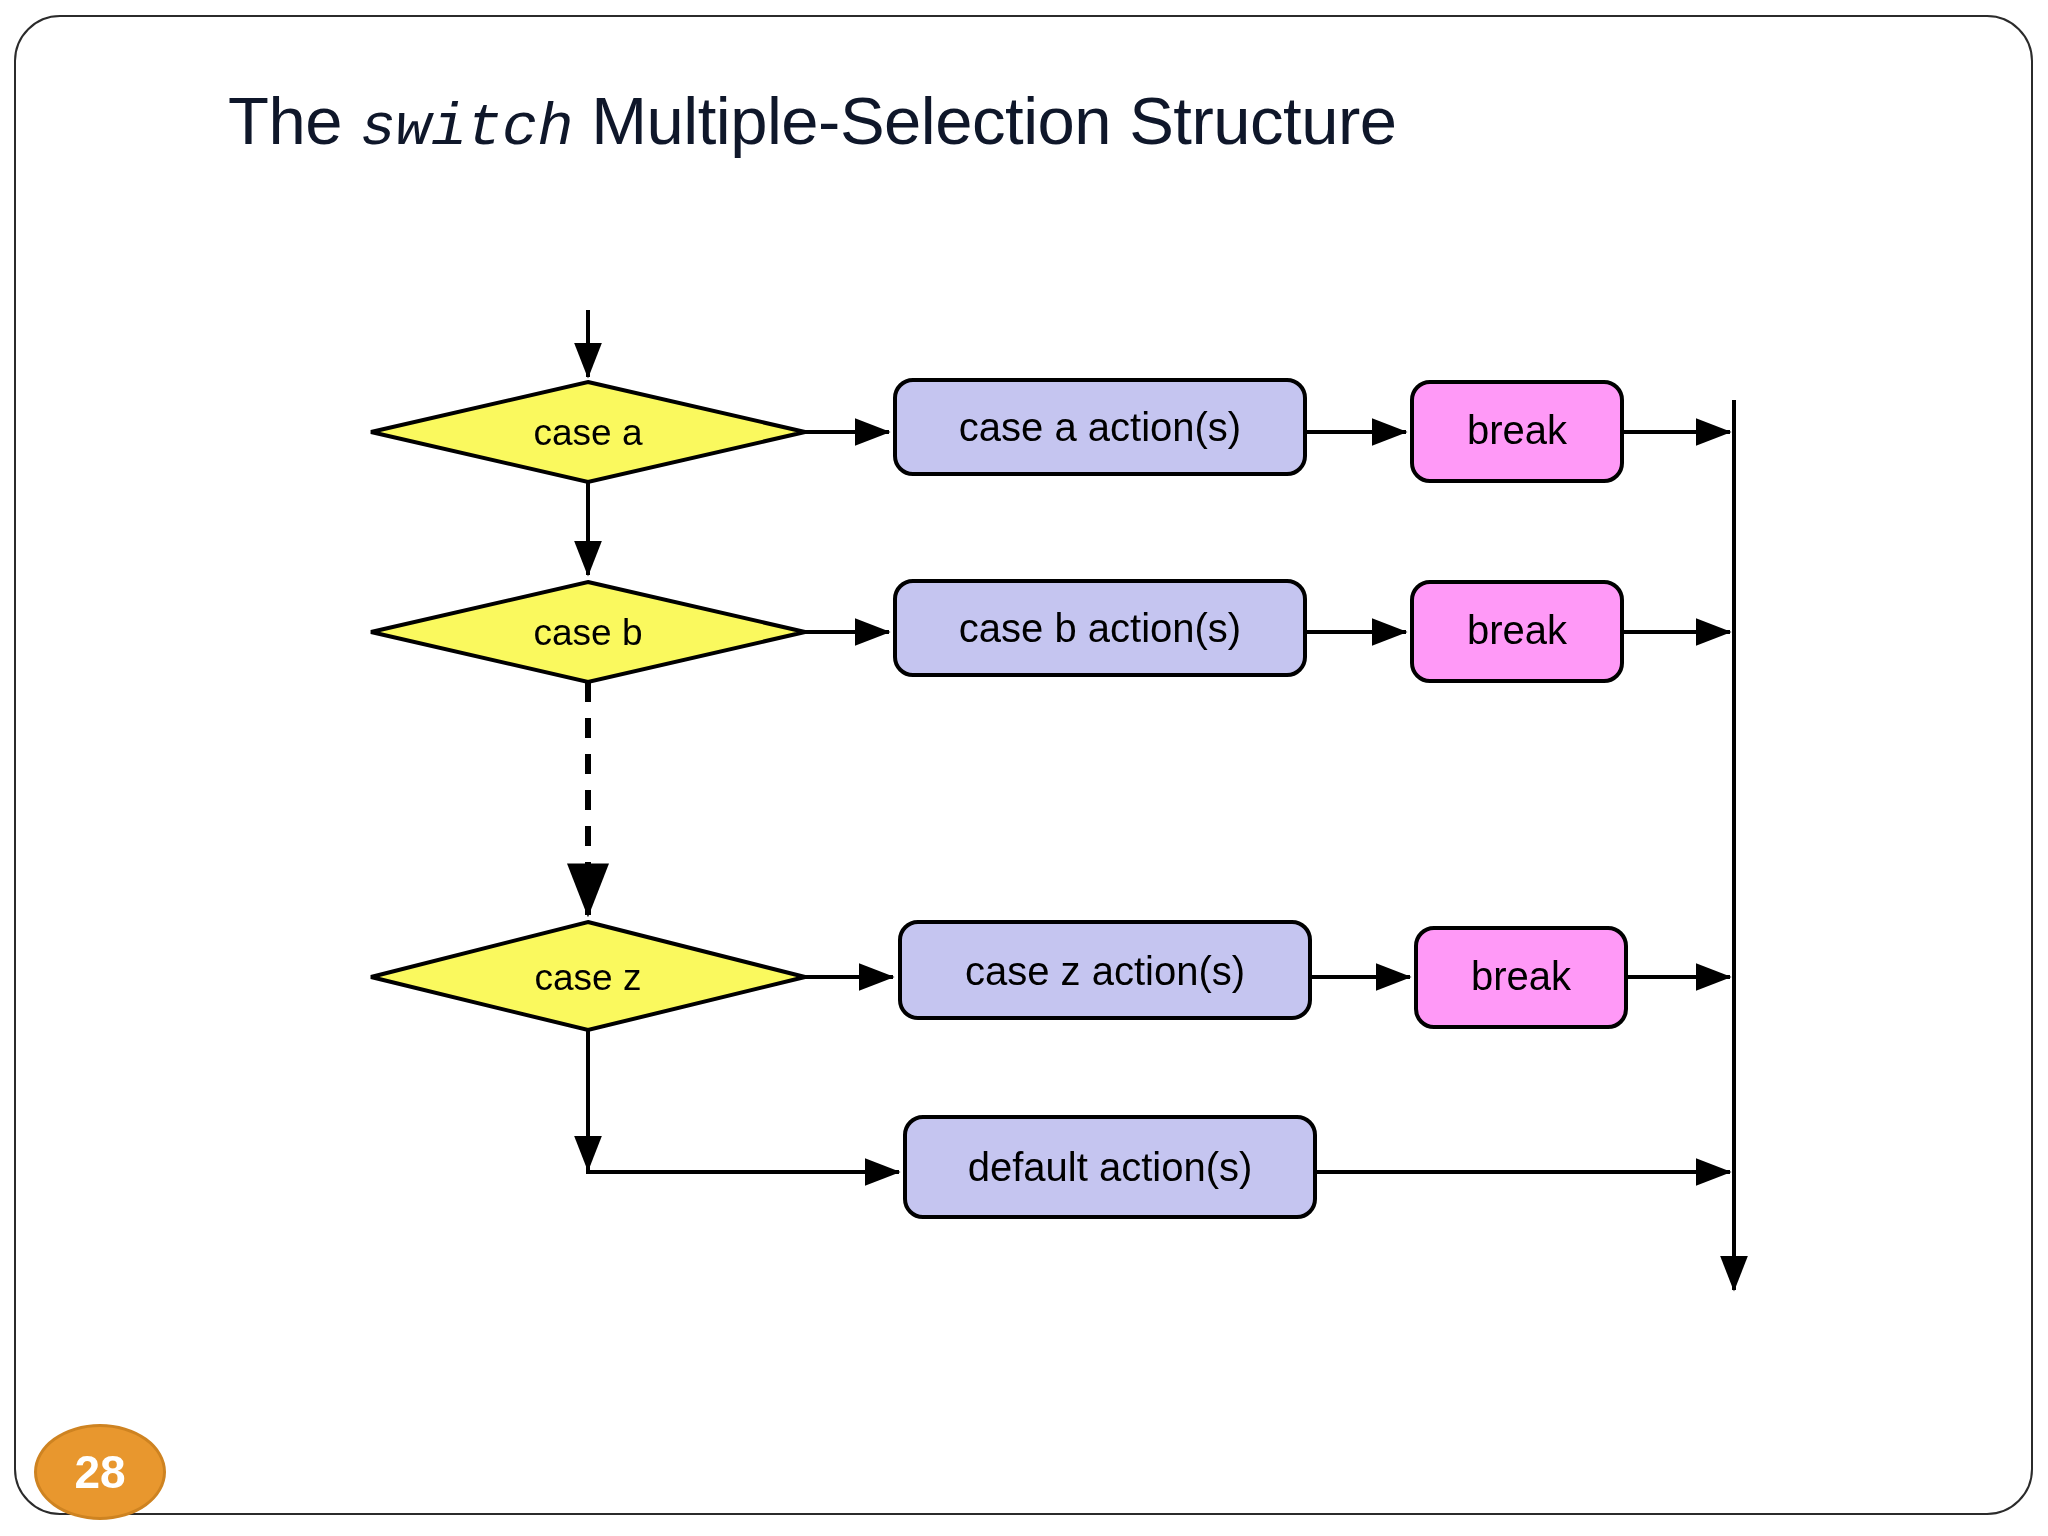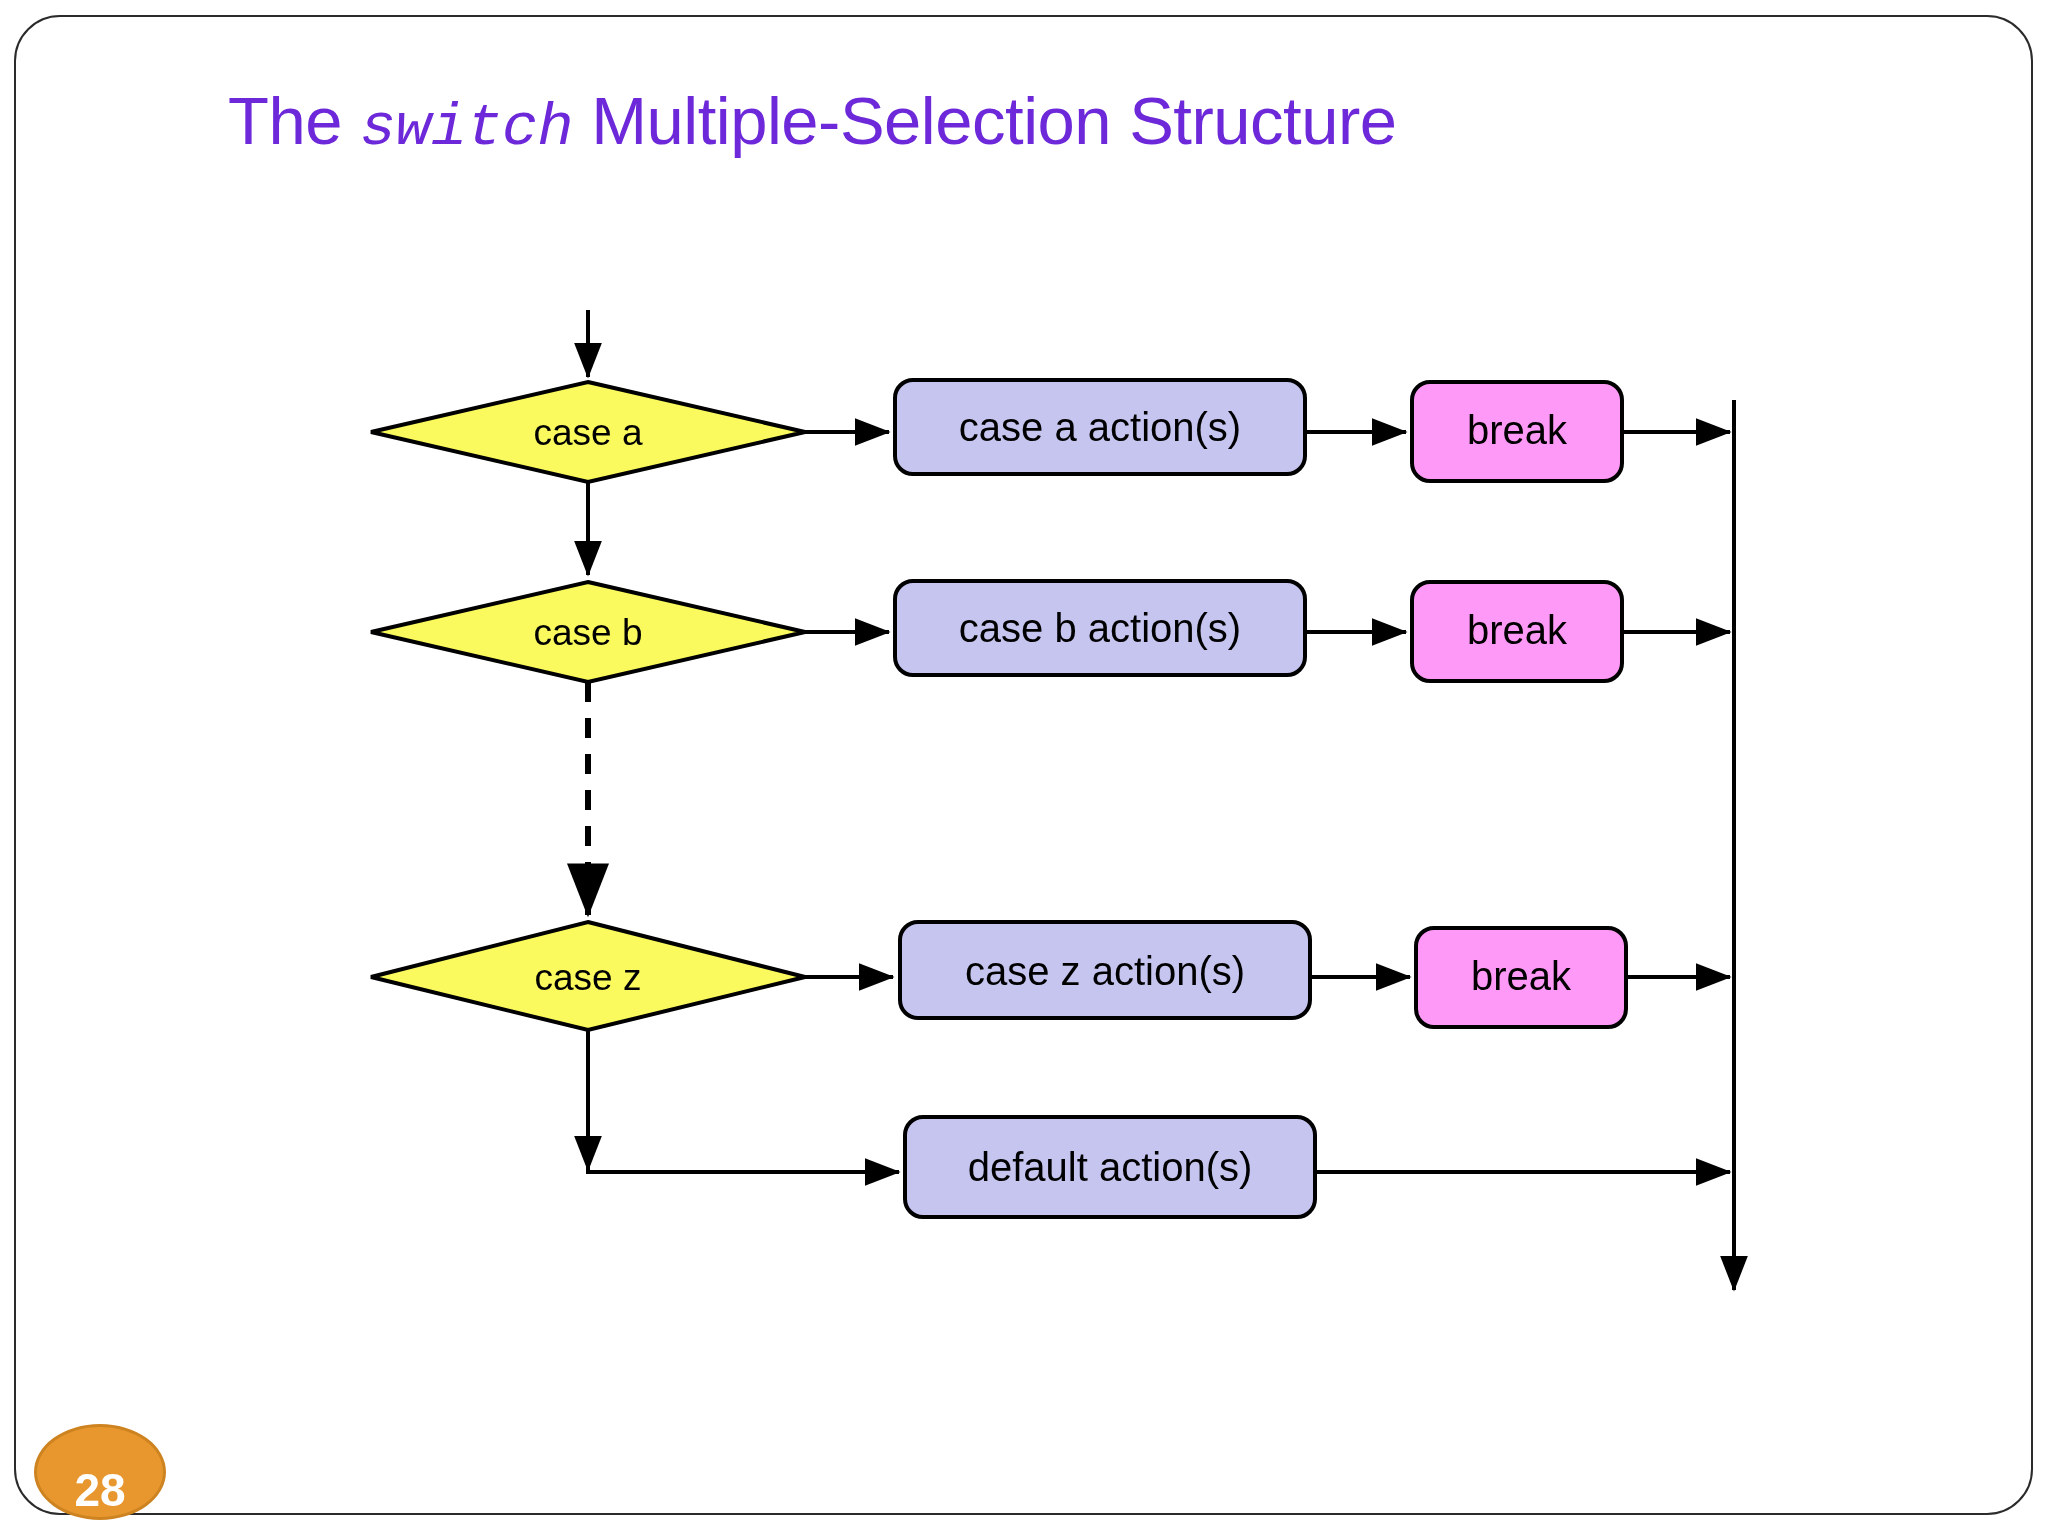--- a/index.html
+++ b/index.html
@@ -24,21 +24,21 @@
     border: 2px solid #2b2b2b;
     border-radius: 46px;
     box-sizing: border-box;
     pointer-events: none;
   }
   #title {
     position: absolute;
     left: 228px;
     top: 78px;
     width: 1620px;
-    color: #6d28d9;
+    color: #0f172a;
     font-size: 67px;
     line-height: 1.28;
     font-weight: 400;
     font-family: "Liberation Sans Narrow", "Liberation Sans", sans-serif;
     letter-spacing: -0.5px;
   }
   #title .mono {
     font-family: "Liberation Mono", "DejaVu Sans Mono", monospace;
     font-style: italic;
     font-size: 60px;
@@ -61,21 +61,21 @@
     position: absolute;
     left: 34px;
     top: 1424px;
     width: 132px;
     height: 96px;
     border-radius: 50%;
     background: #E8972E;
     border: 3px solid #CE8321;
     box-sizing: border-box;
     display: flex;
-    align-items: flex-end;
+    align-items: center;
     justify-content: center;
   }
   #page-badge span {
     color: #ffffff;
     font-size: 46px;
     font-weight: bold;
     font-family: "Liberation Sans", sans-serif;
   }
 </style>
 </head>

